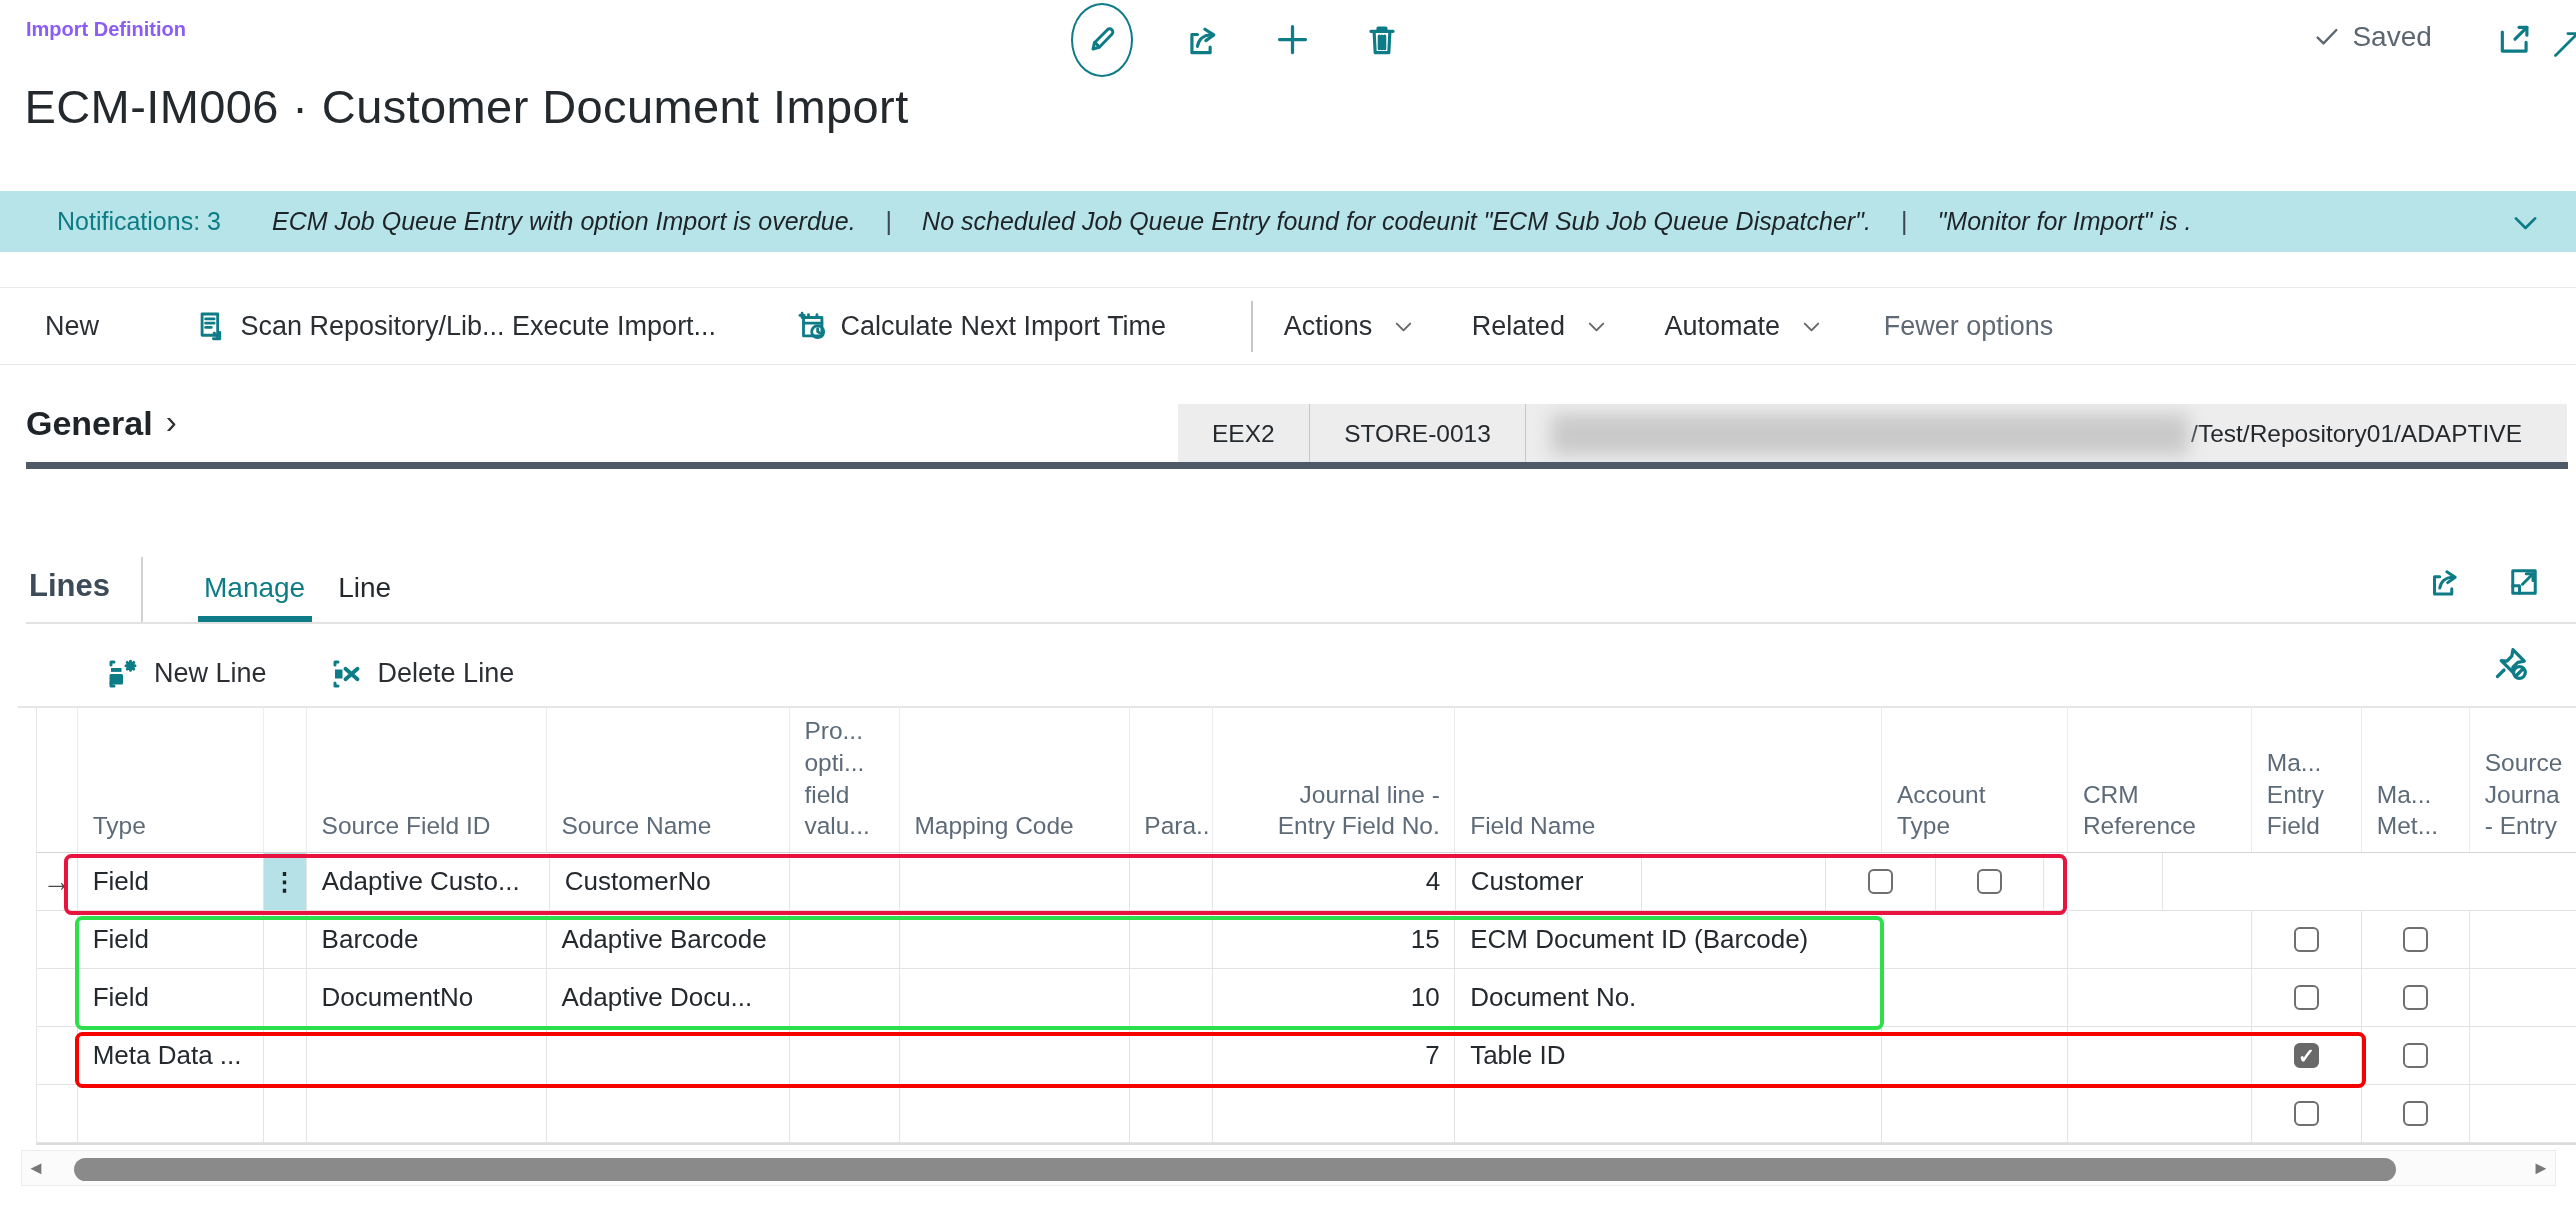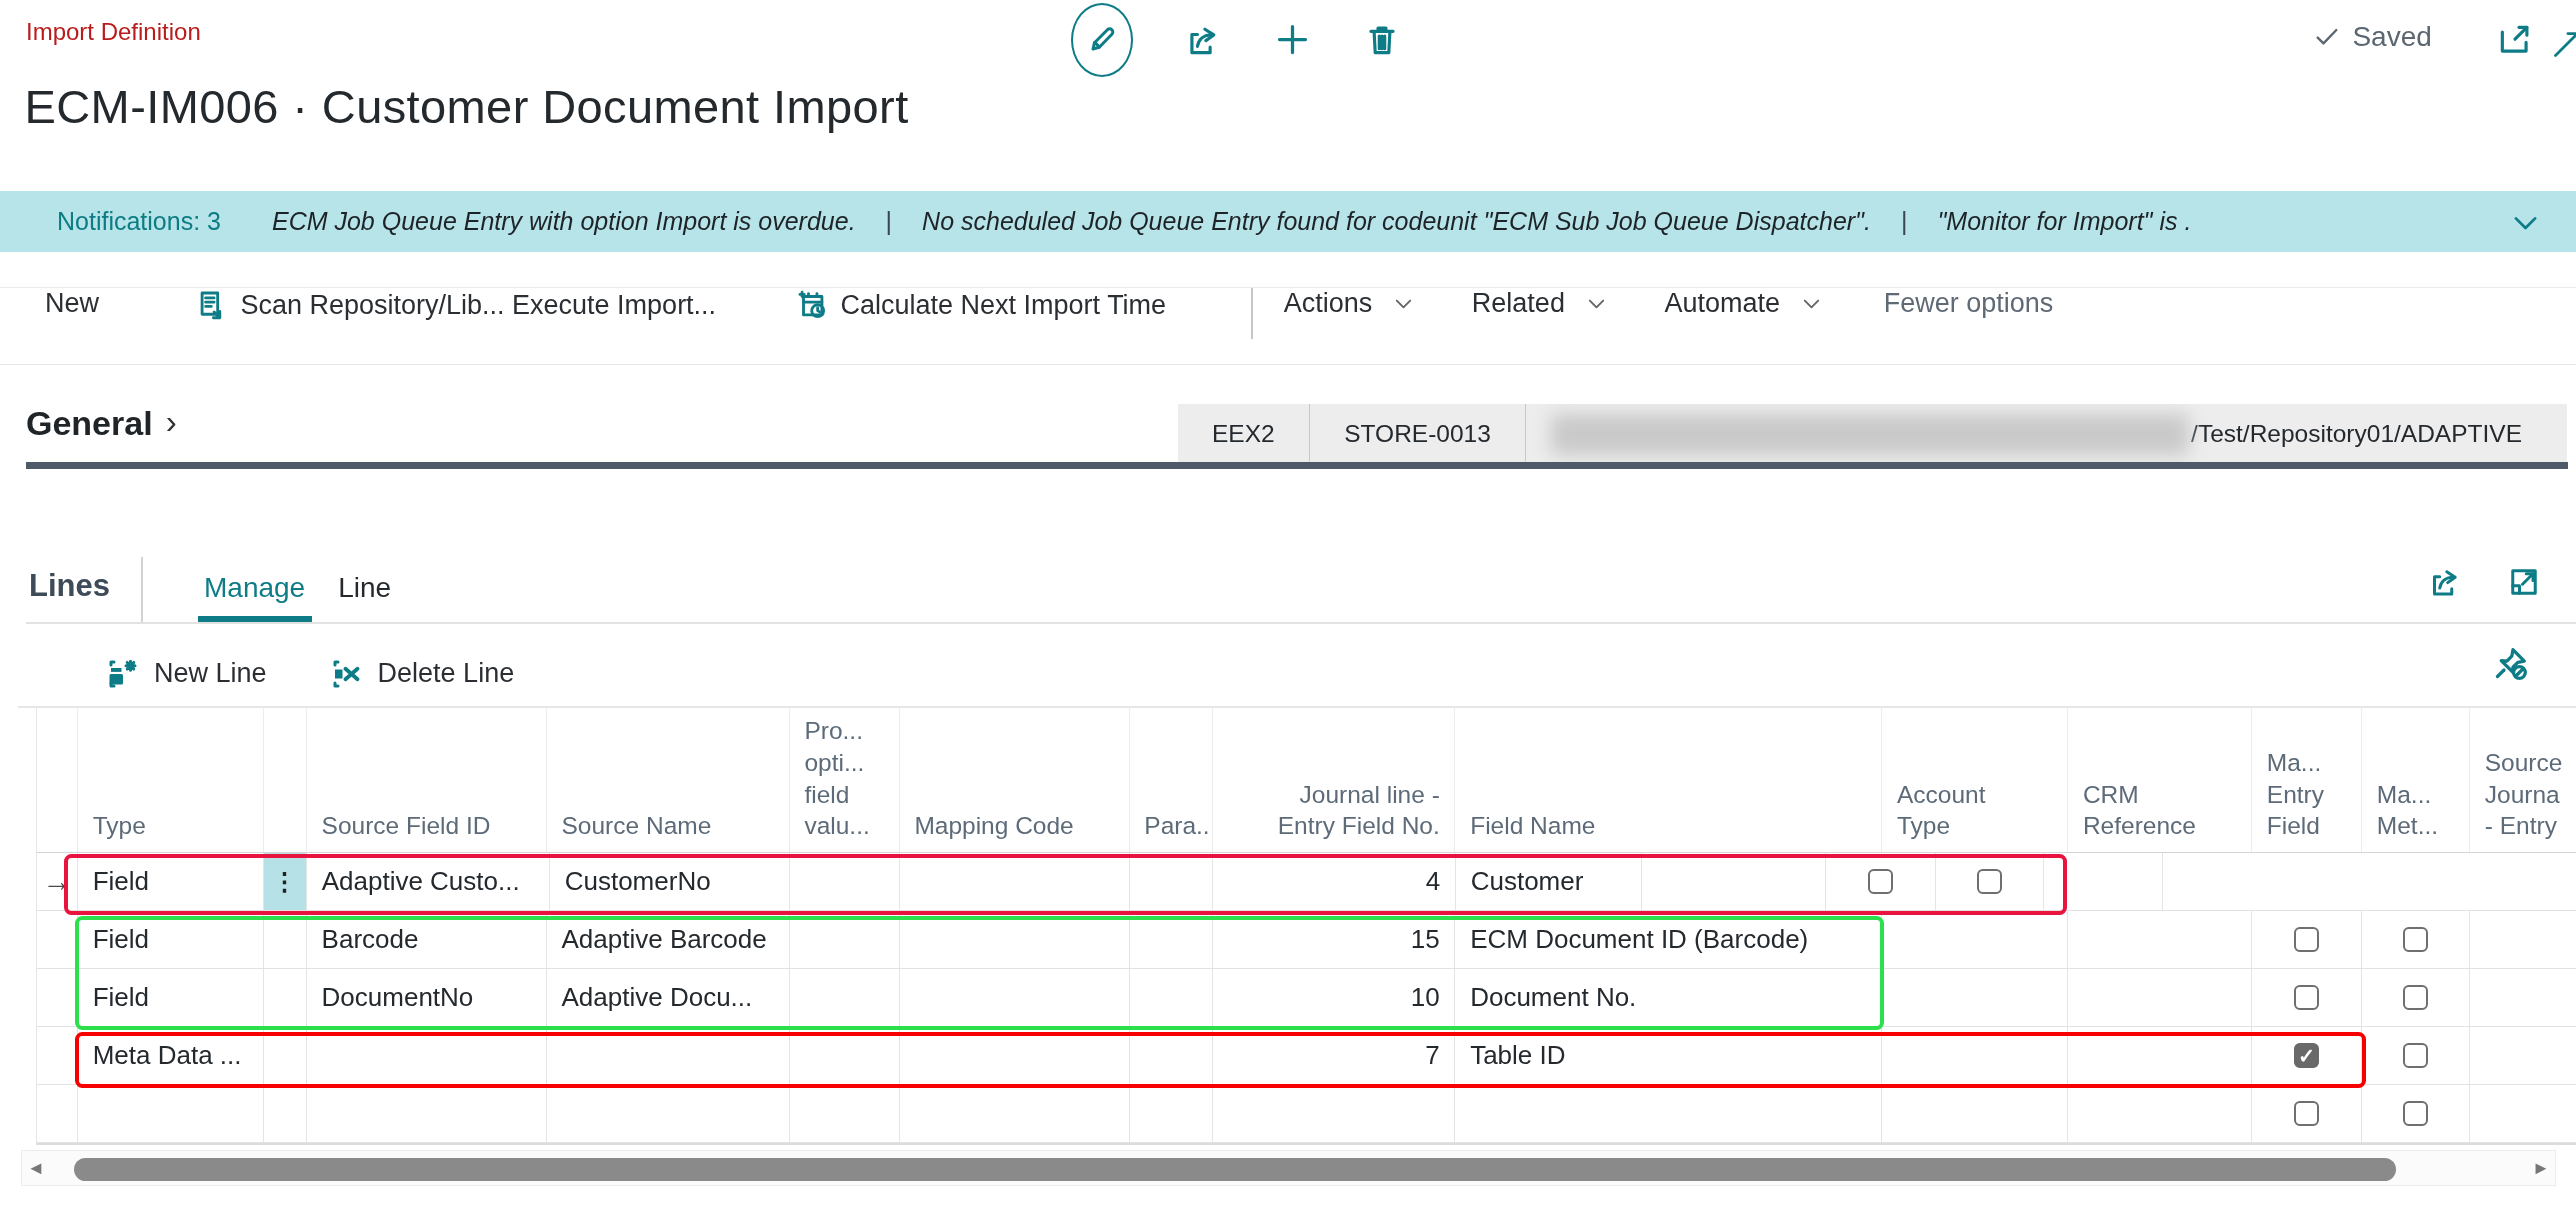--- a/index.html
+++ b/index.html
@@ -5,21 +5,21 @@
   * { box-sizing: border-box; }
   html,body { margin:0; padding:0; }
   body {
     width:2576px; height:1209px; position:relative; overflow:hidden;
     background:#ffffff; color:#24292e;
     font-family:"Liberation Sans", sans-serif;
   }
   .abs { position:absolute; }
 
   
-  .caption { left:26px; top:18px; font-size:24px; color:#b91c1c; }
+  .caption { left:26px; top:18px; font-size:20px; color:#8b5cf6;font-weight:bold; }
   .top-icons { left:1071px; top:0; height:79px; display:flex; align-items:center; gap:51px; }
   .edit-ellipse { width:62px; height:74px; border:2.5px solid #0e7c87; border-radius:50%;
     display:flex; align-items:center; justify-content:center; }
   .tool-ic svg { display:block; }
   .saved-wrap { left:2313px; top:21px; display:flex; align-items:center; gap:11.4px;
     font-size:28px; color:#5b6670; }
   .popout-top { left:2496px; top:21px; }
   .edge-arrow { left:2550px; top:28px; }
 
   .page-title { left:24.5px; top:79px; font-size:47px; font-weight:300; color:#24292e; letter-spacing:0.4px; }
@@ -28,21 +28,21 @@
   .notif { left:0; top:191px; width:2576px; height:61px; display:flex; align-items:center; }
   .notif-label { margin-left:57px; font-size:25px; white-space:nowrap; }
   .notif-msgs { display:flex; align-items:center; margin-left:51px; gap:30px; }
   .notif-msg { font-size:25px; font-style:italic; color:#1e2327; white-space:nowrap; }
   .notif-sep { font-size:25px; color:#3a4750; font-style:normal; }
   .notif-chev { position:absolute; right:34px; top:14.7px; }
 
   
   .actionbar { left:0; top:287px; width:2576px; height:78px;
     border-top:1.6px solid #ebebeb; border-bottom:1.6px solid #e7e7e7;
-    display:flex; align-items:flex-start; font-size:27px; color:#2b2f33; }
+    display:flex; align-items:center; font-size:27px; color:#2b2f33; }
   .ab-item { display:flex; align-items:center; gap:11.4px; white-space:nowrap; cursor:default; }
   .ab-chev { margin-left:8.2px; }
   .ab-divider { width:1.6px; height:51px; background:#c6c6c6; }
   .fewer { color:#5f6a75; }
 
   
   .general-head { left:26px; top:404px; font-size:34px; font-weight:700; color:#1f2428;
     display:flex; align-items:center; gap:13px; }
   .general-chev { font-weight:300; font-size:33px; color:#333; transform:translateY(-1.6px); }
   .chip-strip { left:1178px; top:404px; width:1389px; height:60px; background:#ededed;

